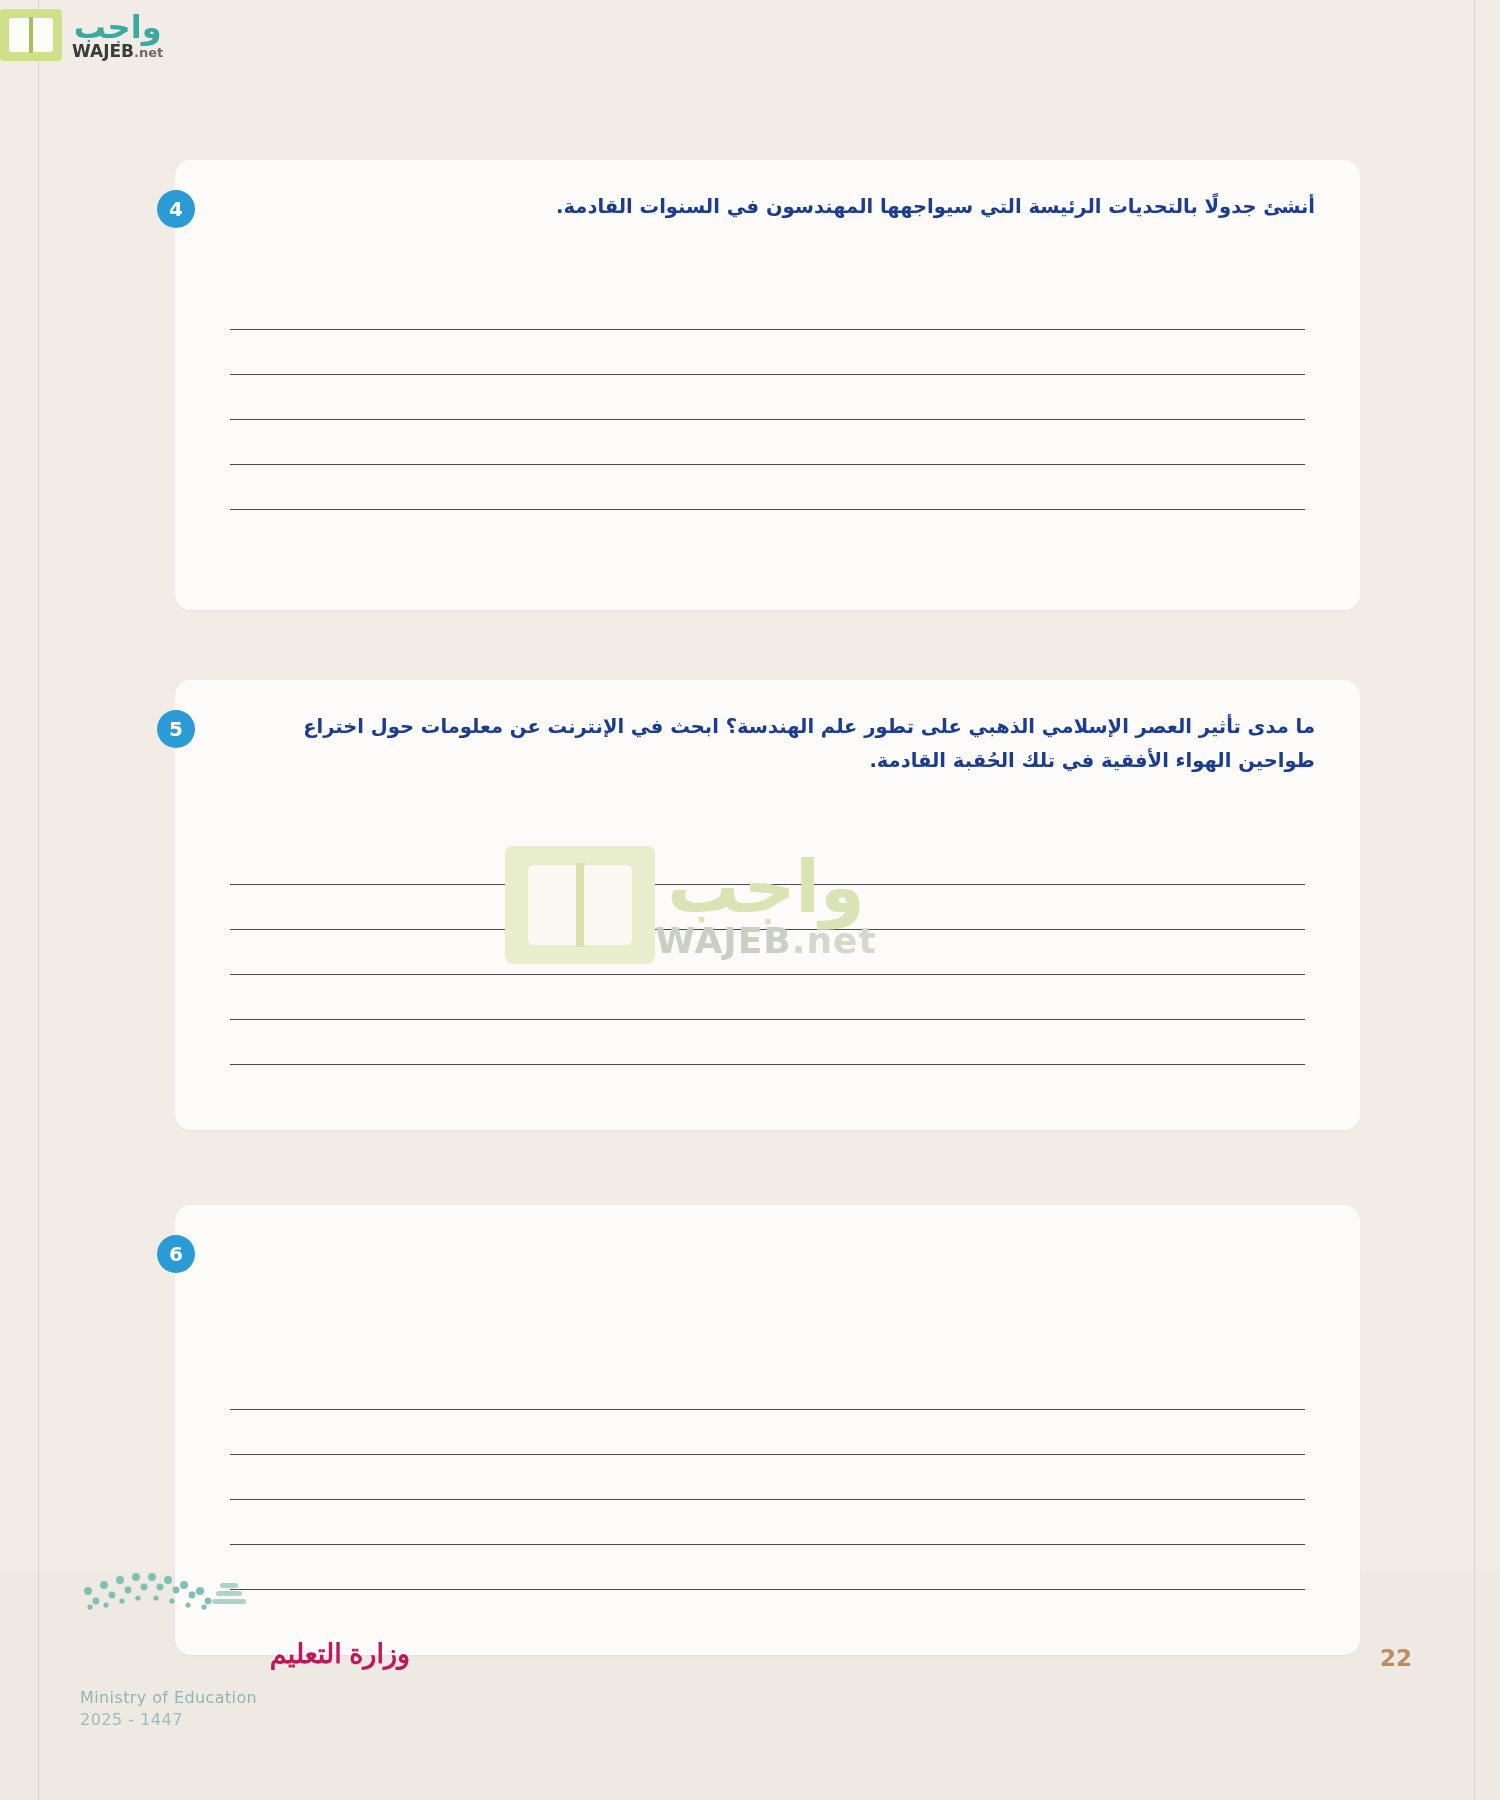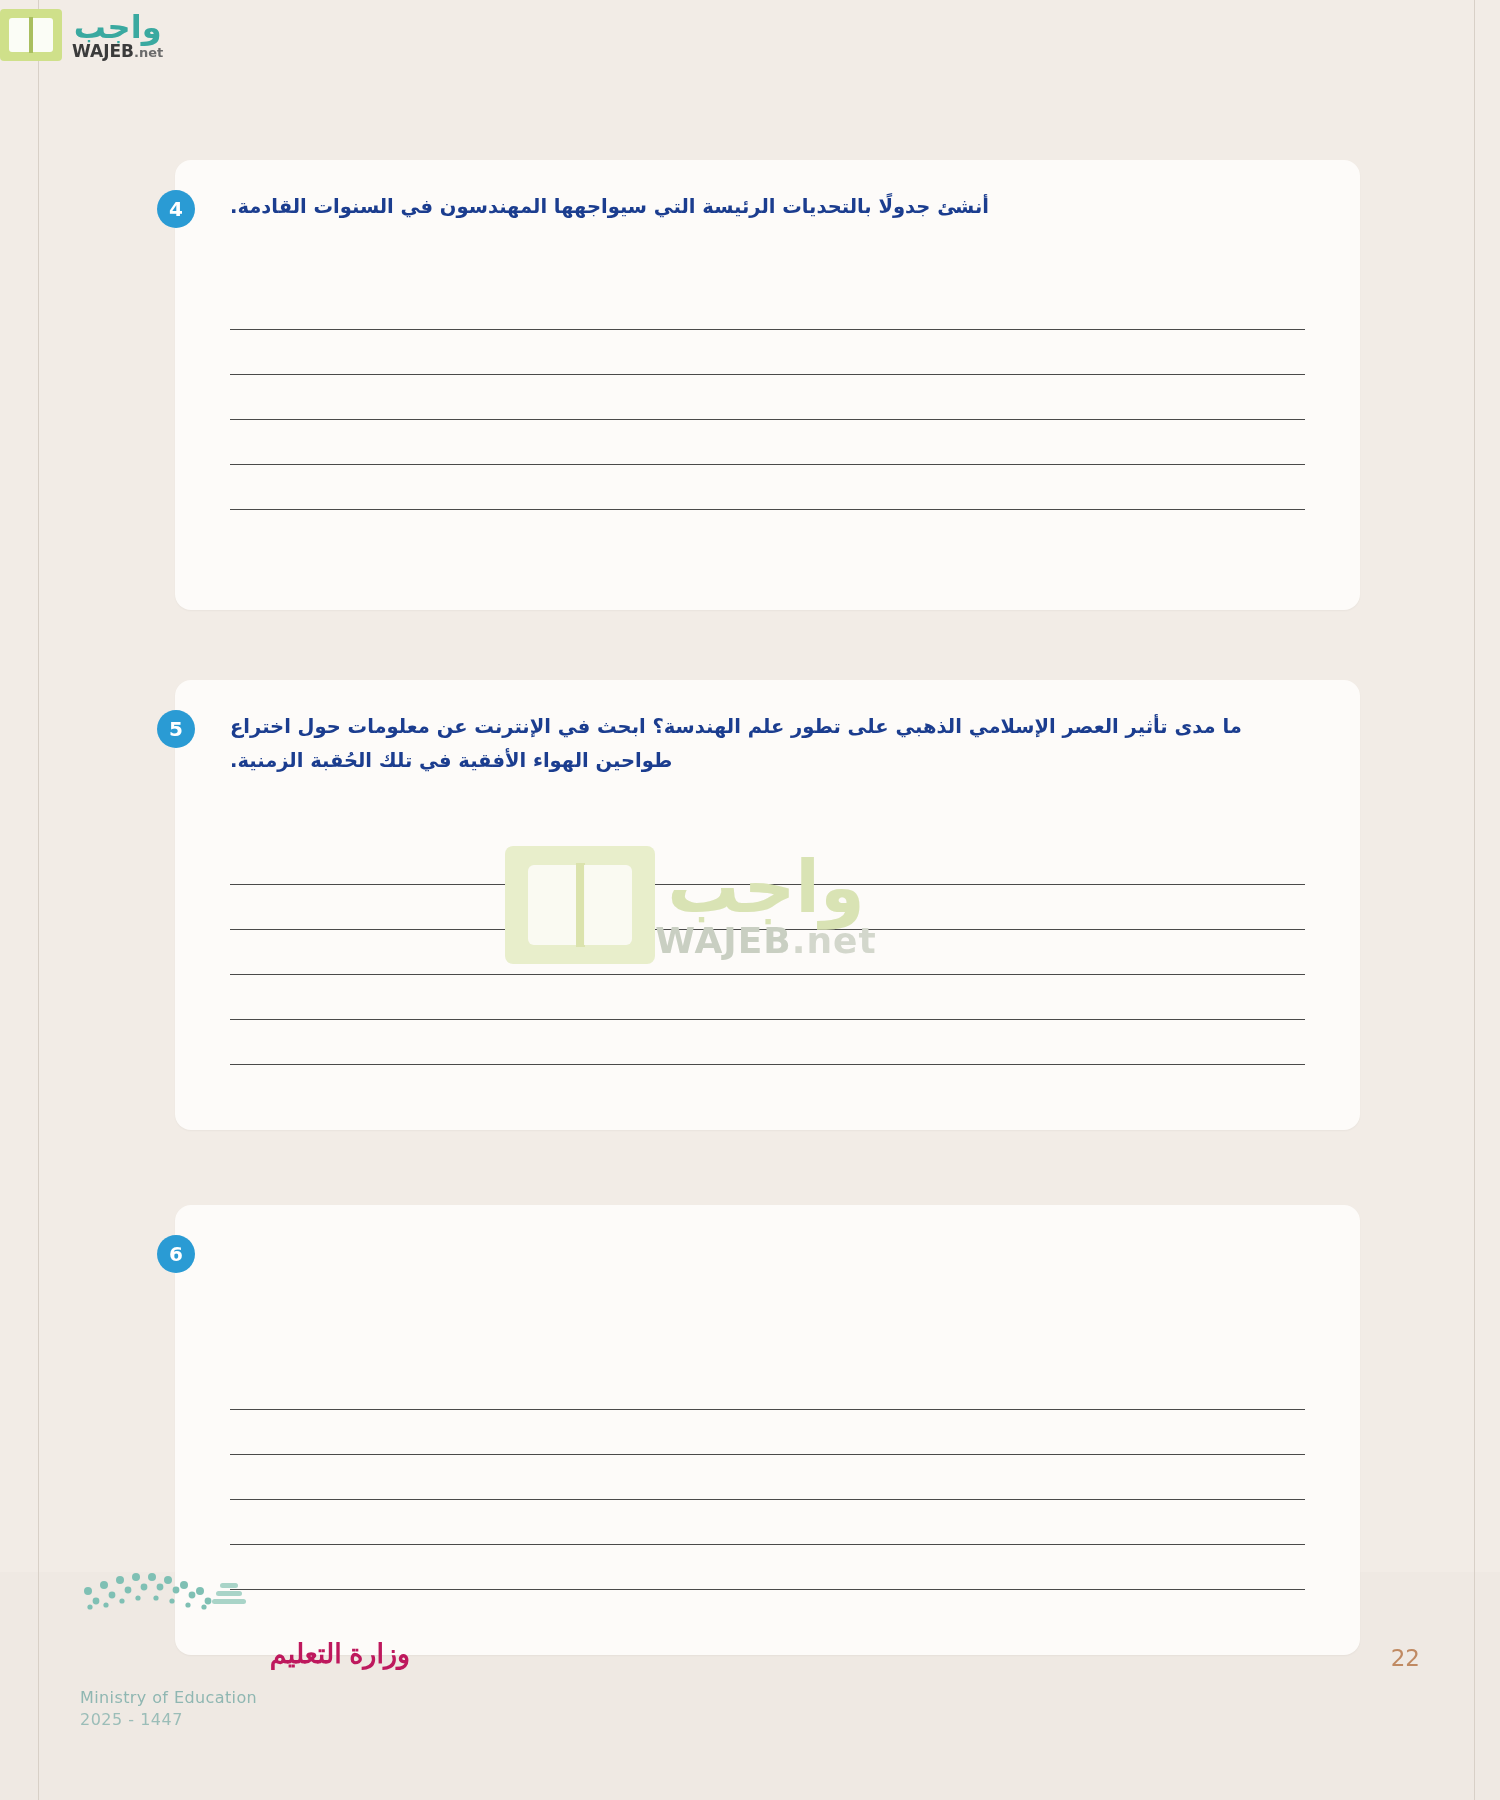--- a/index.html
+++ b/index.html
@@ -129,21 +129,21 @@
     align-items: center;
     justify-content: center;
     font-family: "DejaVu Sans", sans-serif;
   }
 
   .q-text {
     position: absolute;
     top: 30px;
     right: 45px;
     left: 55px;
-    text-align: left;
+    text-align: right;
     color: #1b3d8f;
     font-size: 19.5px;
     font-weight: bold;
     line-height: 1.75;
     font-family: "DejaVu Sans", sans-serif;
     direction: rtl;
   }
 
   .lines {
     position: absolute;
@@ -237,24 +237,24 @@
   .ministry .m-years {
     font-size: 16px;
     color: #9bbdb8;
     margin-top: 3px;
     letter-spacing: .5px;
   }
 
   
   .page-number {
     position: absolute;
-    right: 80px;
+    right: 88px;
     top: 1645px;
     font-size: 23px;
-    font-weight: normal;
+    font-weight: bold;
     color: #c08a62;
     font-family: "DejaVu Sans", sans-serif;
   }
 </style>
 </head>
 <body>
 
 <div class="page">
 
   <div class="edge-rule-left"></div>
@@ -279,21 +279,21 @@
       <div class="rule-line"></div>
       <div class="rule-line"></div>
       <div class="rule-line"></div>
       <div class="rule-line"></div>
       <div class="rule-line"></div>
     </div>
   </div>
 
   <div class="card" id="card-5">
     <div class="q-badge">5</div>
-    <div class="q-text">ما مدى تأثير العصر الإسلامي الذهبي على تطور علم الهندسة؟ ابحث في الإنترنت عن معلومات حول اختراع طواحين الهواء الأفقية في تلك الحُقبة الزمنية.</div>
+    <div class="q-text">ما مدى تأثير العصر الإسلامي الذهبي على تطور علم الهندسة؟ ابحث في الإنترنت عن معلومات حول اختراع طواحين الهواء الأفقية في تلك الحُقبة القادمة.</div>
     <div class="lines">
       <div class="rule-line"></div>
       <div class="rule-line"></div>
       <div class="rule-line"></div>
       <div class="rule-line"></div>
       <div class="rule-line"></div>
     </div>
   </div>
 
   <div class="watermark">

